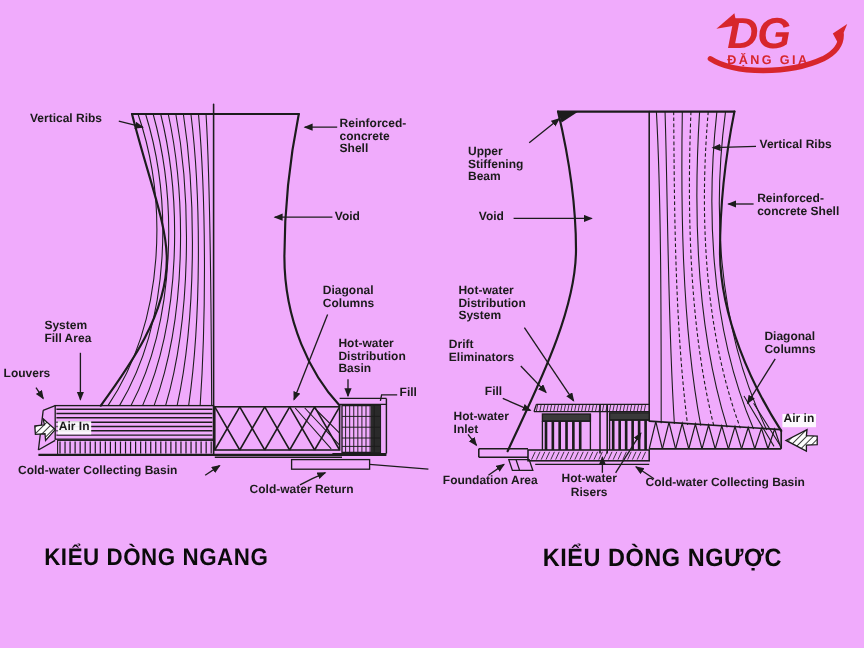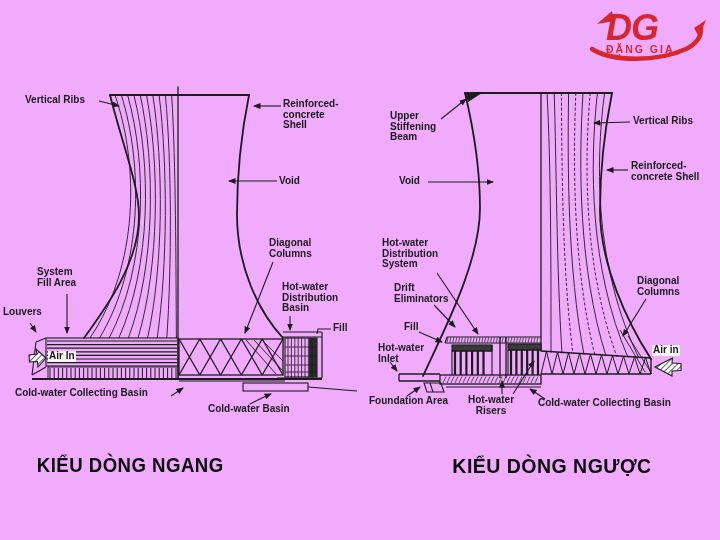--- a/index.html
+++ b/index.html
@@ -290,37 +290,37 @@
 concrete
 Shell</div>
   <div class="lbl" style="left:279px;top:176px">Void</div>
   <div class="lbl" style="left:269px;top:238px">Diagonal
 Columns</div>
   <div class="lbl" style="left:37px;top:267px">System
 Fill Area</div>
   <div class="lbl" style="left:3px;top:307px">Louvers</div>
   <div class="lbl chip" style="left:48px;top:351px">Air In</div>
   <div class="lbl" style="left:15px;top:388px">Cold-water Collecting Basin</div>
-  <div class="lbl" style="left:208px;top:404px">Cold-water Basin</div>
+  <div class="lbl" style="left:208px;top:404px">Cold-water Return</div>
   <div class="lbl" style="left:282px;top:282px">Hot-water
 Distribution
 Basin</div>
   <div class="lbl" style="left:333px;top:323px">Fill</div>
 
-  <div class="lbl" style="left:390px;top:111px">Upper
+  <div class="lbl" style="left:390px;top:122px">Upper
 Stiffening
 Beam</div>
   <div class="lbl" style="left:399px;top:176px">Void</div>
   <div class="lbl" style="left:633px;top:116px">Vertical Ribs</div>
   <div class="lbl" style="left:631px;top:161px">Reinforced-
 concrete Shell</div>
   <div class="lbl" style="left:382px;top:238px">Hot-water
 Distribution
 System</div>
-  <div class="lbl" style="left:394px;top:283px">Drift
+  <div class="lbl" style="left:374px;top:283px">Drift
 Eliminators</div>
   <div class="lbl" style="left:404px;top:322px">Fill</div>
   <div class="lbl" style="left:378px;top:343px">Hot-water
 Inlet</div>
   <div class="lbl" style="left:369px;top:396px">Foundation Area</div>
   <div class="lbl" style="left:462px;top:395px;width:58px;text-align:center">Hot-water
 Risers</div>
   <div class="lbl" style="left:538px;top:398px">Cold-water Collecting Basin</div>
   <div class="lbl" style="left:637px;top:276px">Diagonal
 Columns</div>

